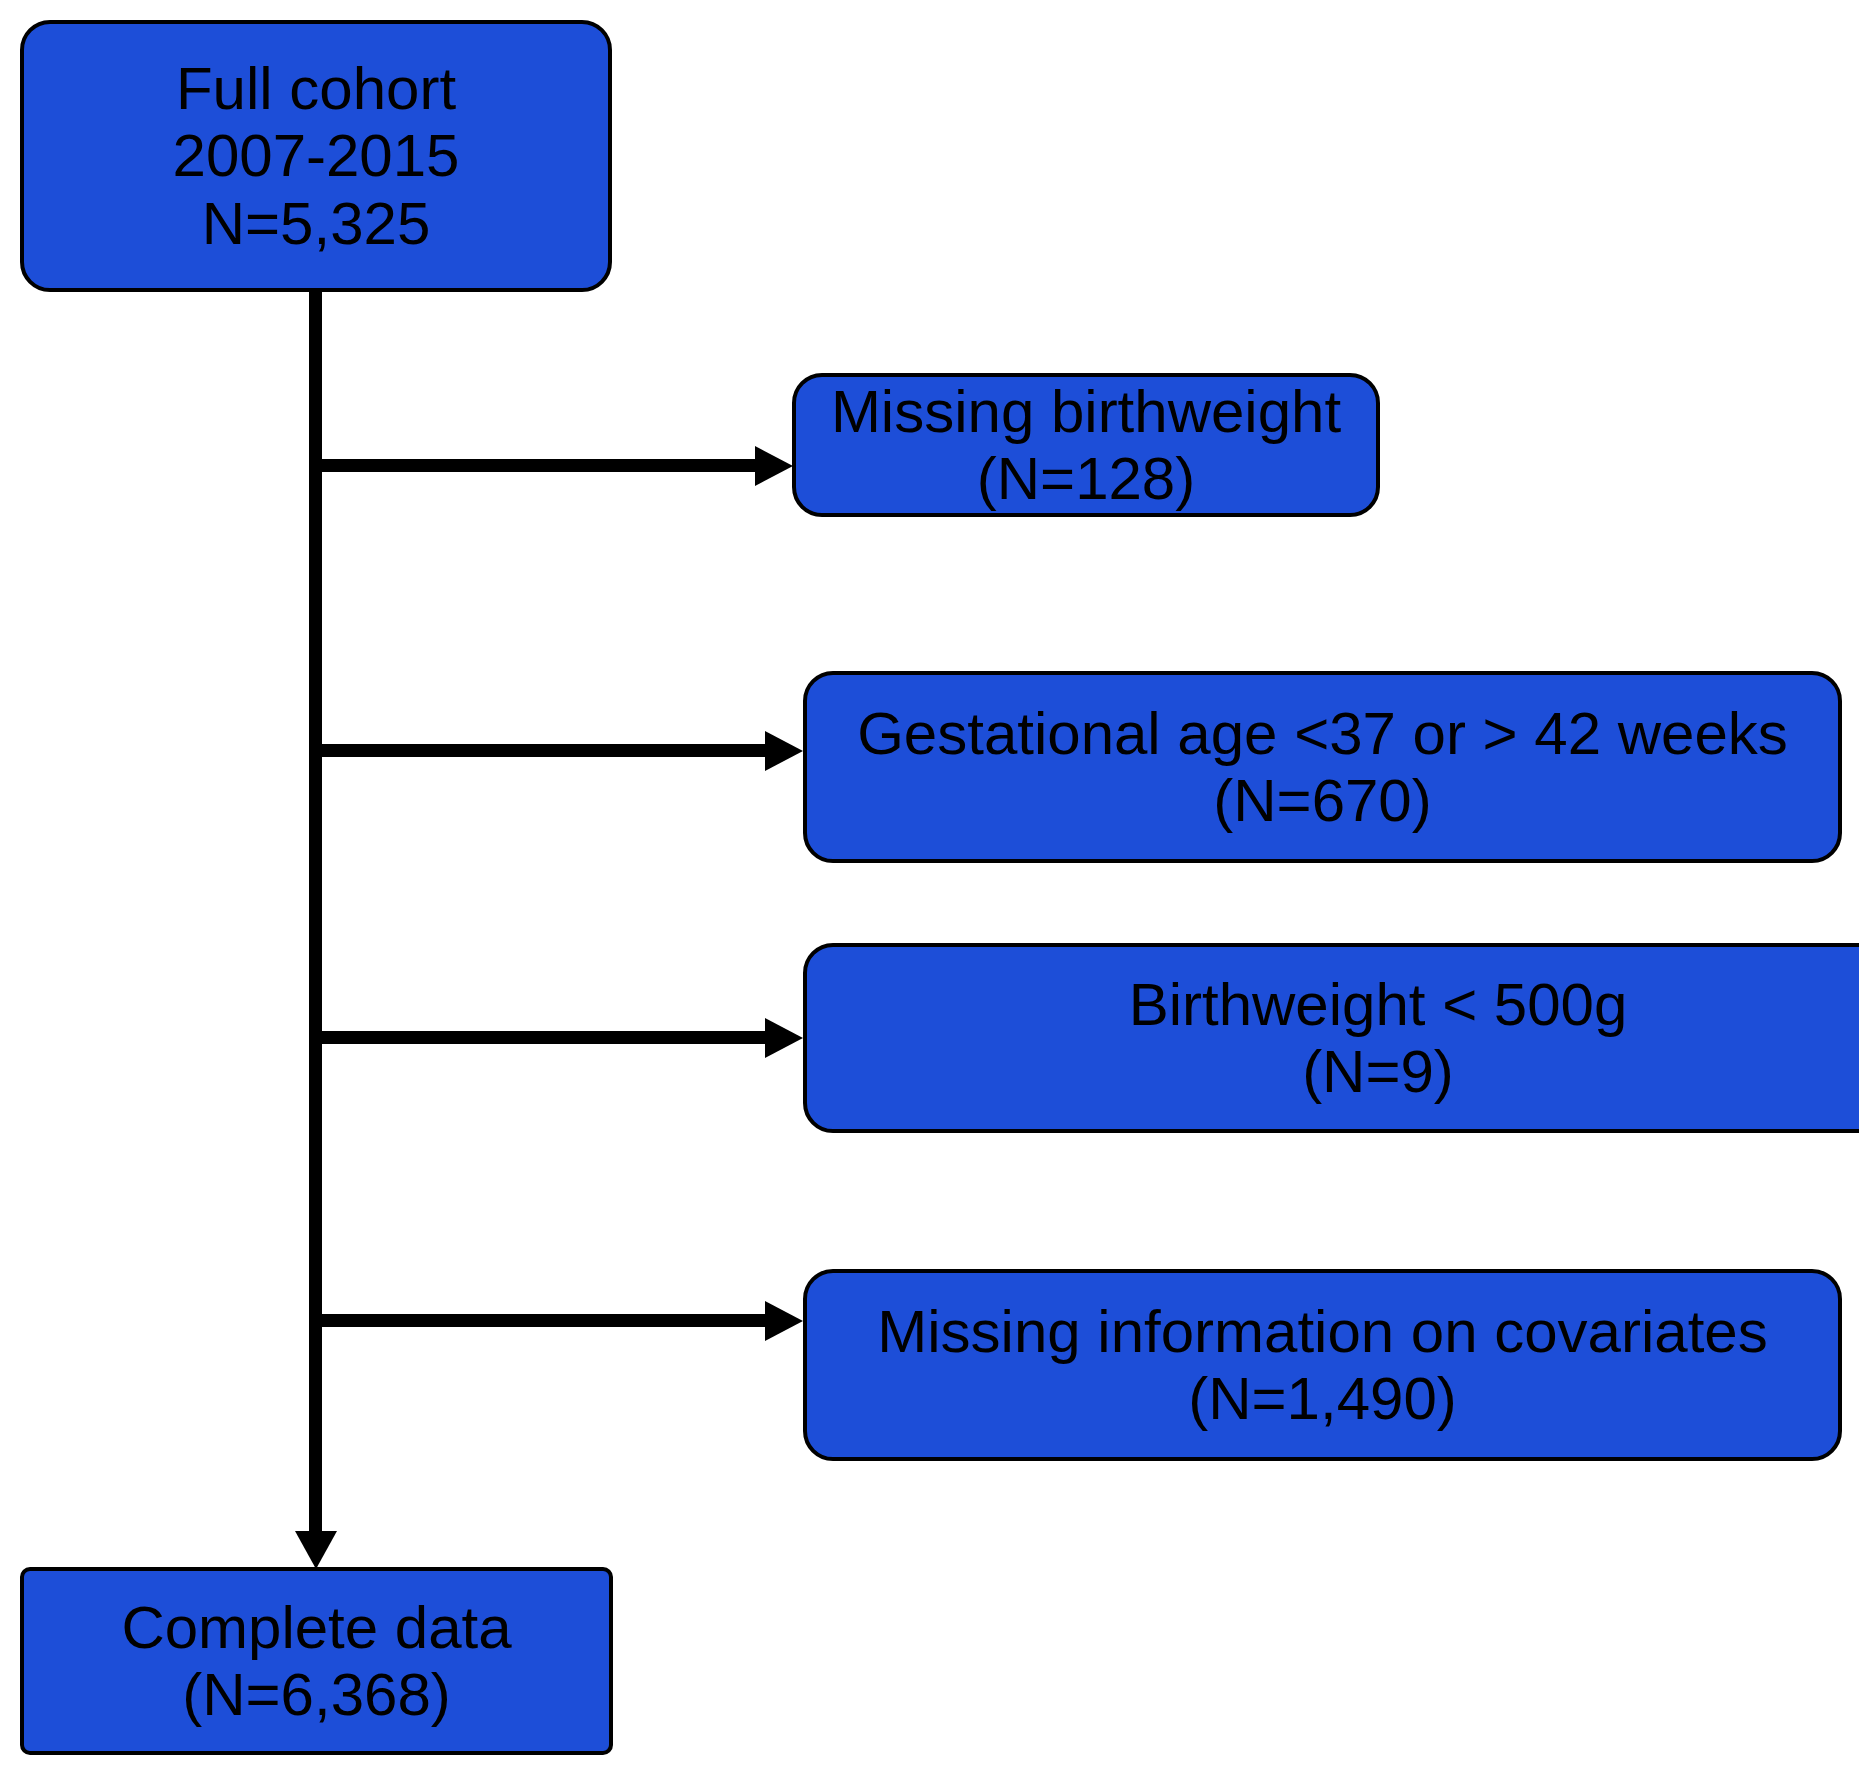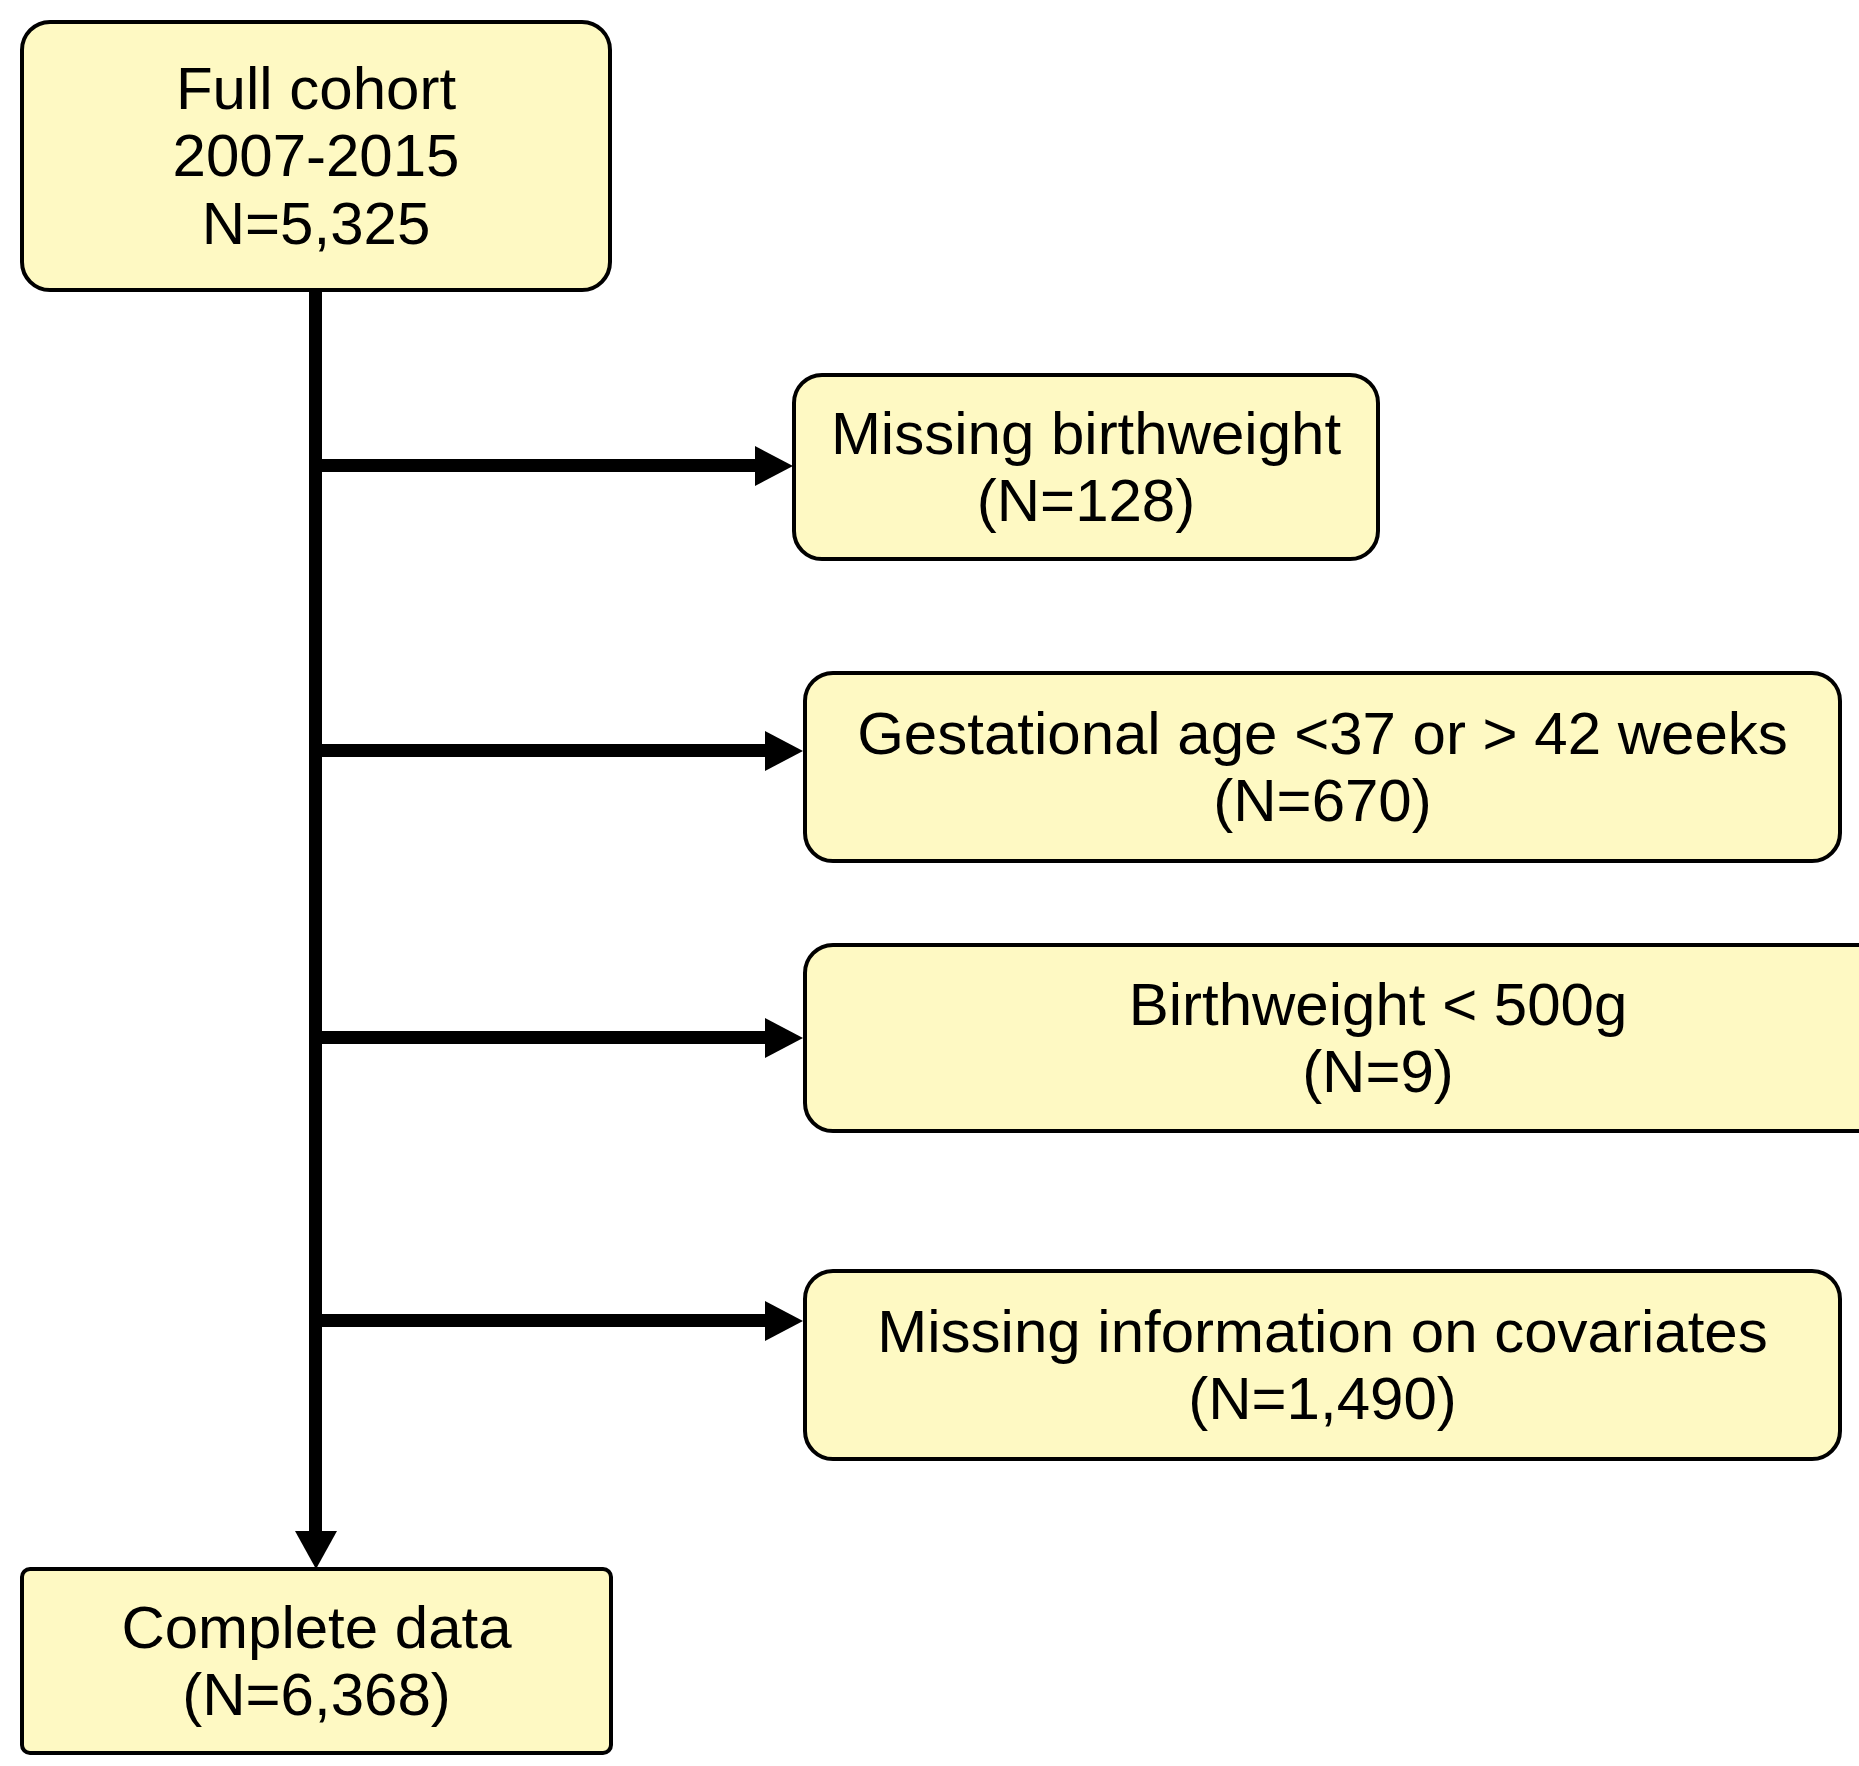--- a/index.html
+++ b/index.html
@@ -13,21 +13,21 @@
     height: 1766px;
     background: #ffffff;
     font-family: "Liberation Sans", sans-serif;
     color: #000000;
   }
   .box {
     position: absolute;
     box-sizing: border-box;
     border: 4px solid #000000;
     border-radius: 30px;
-    background: #fef9c3;
+    background: #1d4ed8;
     display: flex;
     flex-direction: column;
     justify-content: center;
     align-items: center;
     text-align: center;
     font-size: 60px;
     line-height: 1.12;
     color: #000000;
   }
   .stem {
@@ -48,21 +48,21 @@
     height: 0;
     border-left: 21px solid transparent;
     border-right: 21px solid transparent;
     border-top: 38px solid #000000;
   }
 
   
   #box-top        { left: 20px;  top: 20px;   width: 592px;  height: 272px; }
   #box-bottom     { left: 20px;  top: 1567px; width: 593px;  height: 188px; border-radius: 10px; }
 
-  #box-excl-0     { left: 792px; top: 373px;  width: 588px;  height: 188px; }
+  #box-excl-0     { left: 792px; top: 373px;  width: 588px;  height: 144px; }
   #box-excl-1     { left: 803px; top: 655px;  width: 1039px; height: 192px; margin-top: 16px; }
   #box-excl-2     { left: 803px; top: 943px;  width: 1150px; height: 190px; }
   #box-excl-3     { left: 803px; top: 1225px; width: 1039px; height: 192px; margin-top: 44px; }
 
   #stem-main      { left: 309px; top: 292px;  width: 13px;   height: 1241px; }
   #head-main      { left: 295px; top: 1531px; }
 
   #stem-excl-0    { left: 309px; top: 459px;  width: 447px;  height: 13px; }
   #head-excl-0    { left: 755px; top: 446px; }
 

